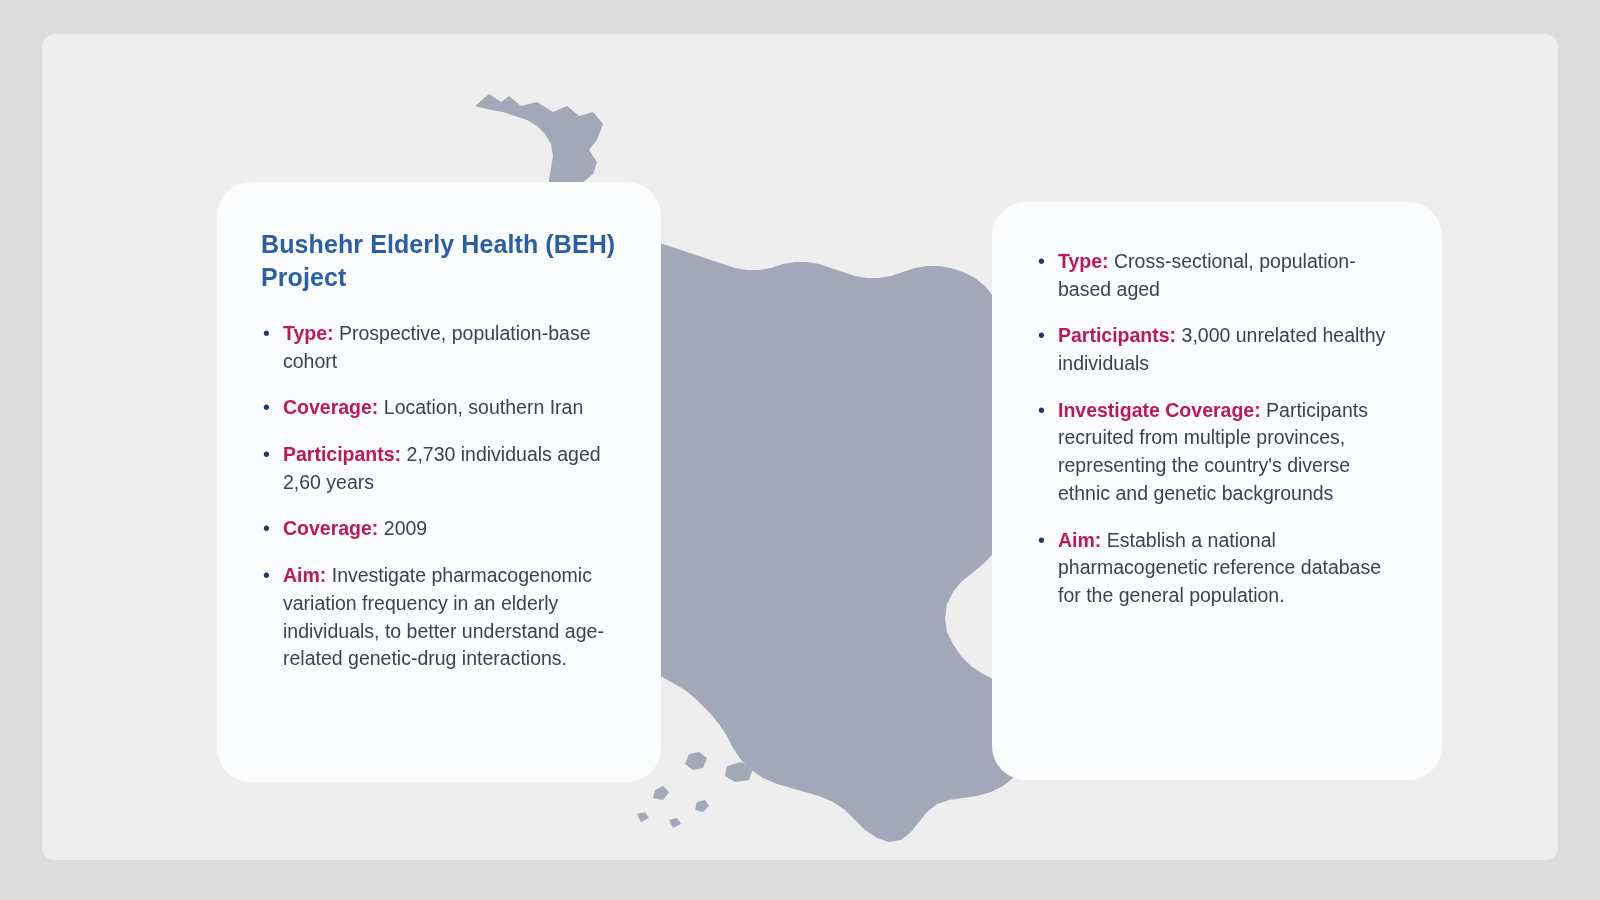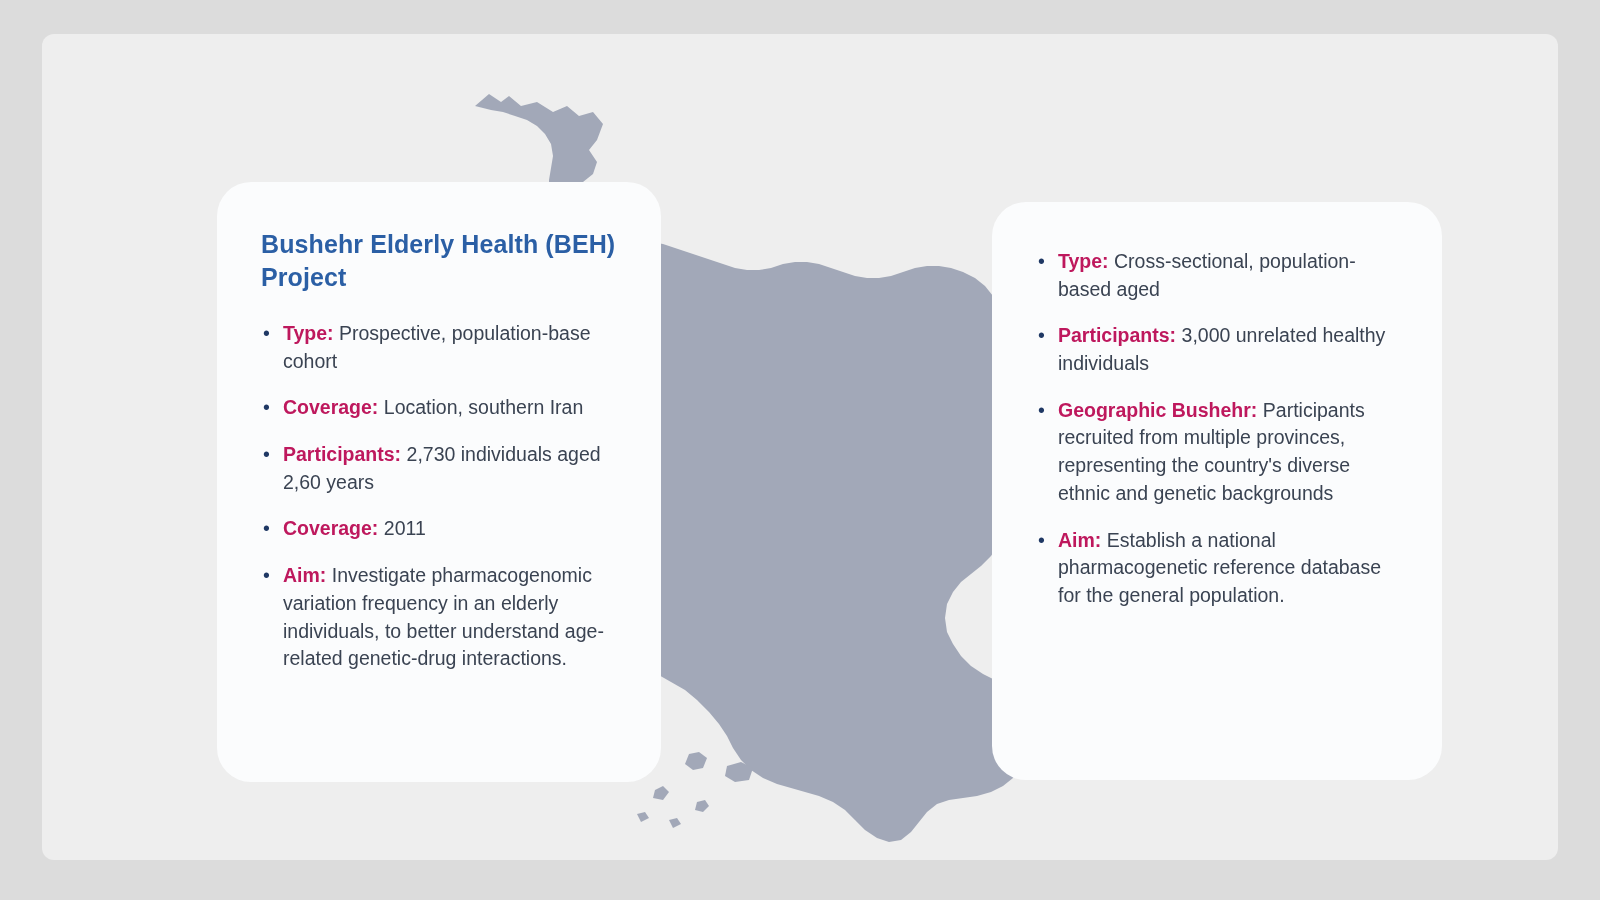--- a/index.html
+++ b/index.html
@@ -143,21 +143,21 @@
           <span class="val">Location, southern Iran</span>
         </li>
         <li>
           <span class="dot">•</span>
           <span class="lbl">Participants:</span>
           <span class="val">2,730 individuals aged 2,60 years</span>
         </li>
         <li>
           <span class="dot">•</span>
           <span class="lbl">Coverage:</span>
-          <span class="val">2011</span>
+          <span class="val">2009</span>
         </li>
         <li>
           <span class="dot">•</span>
           <span class="lbl">Aim:</span>
           <span class="val">Investigate pharmacogenomic variation frequency in an elderly individuals, to better understand age-related genetic-drug interactions.</span>
         </li>
       </ul>
     </div>
 
     <div class="card card-right">
@@ -167,21 +167,21 @@
           <span class="lbl">Type:</span>
           <span class="val">Cross-sectional, population-based aged</span>
         </li>
         <li>
           <span class="dot">•</span>
           <span class="lbl">Participants:</span>
           <span class="val">3,000 unrelated healthy individuals</span>
         </li>
         <li>
           <span class="dot">•</span>
-          <span class="lbl">Geographic Bushehr:</span>
+          <span class="lbl">Investigate Coverage:</span>
           <span class="val">Participants recruited from multiple provinces, representing the country's diverse ethnic and genetic backgrounds</span>
         </li>
         <li>
           <span class="dot">•</span>
           <span class="lbl">Aim:</span>
           <span class="val">Establish a national pharmacogenetic reference database for the general population.</span>
         </li>
       </ul>
     </div>
 

